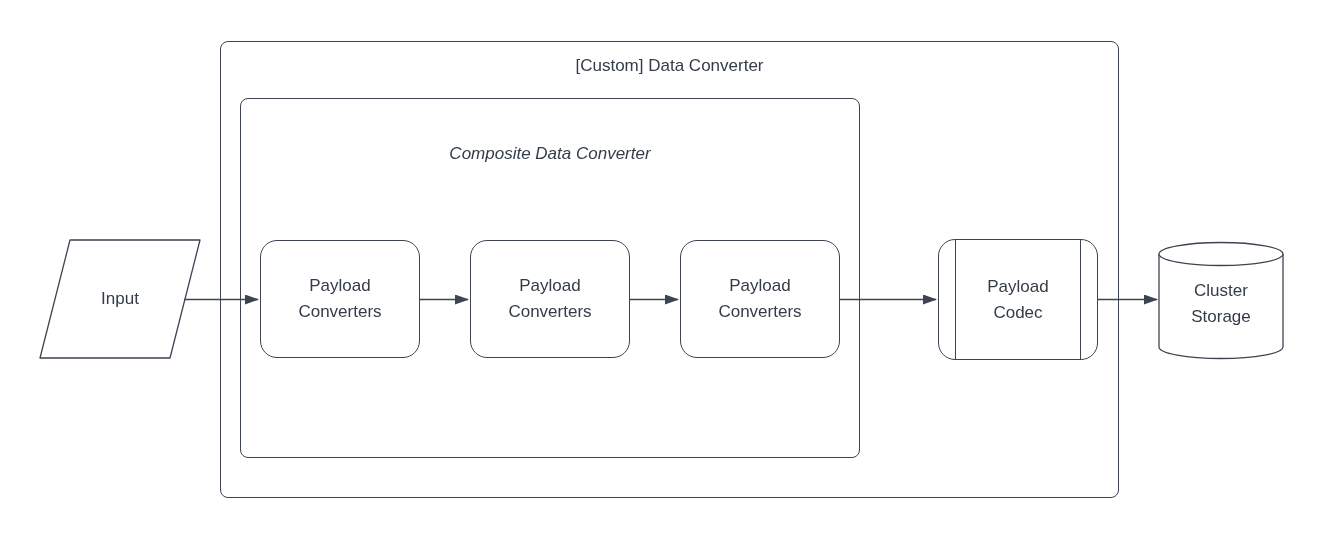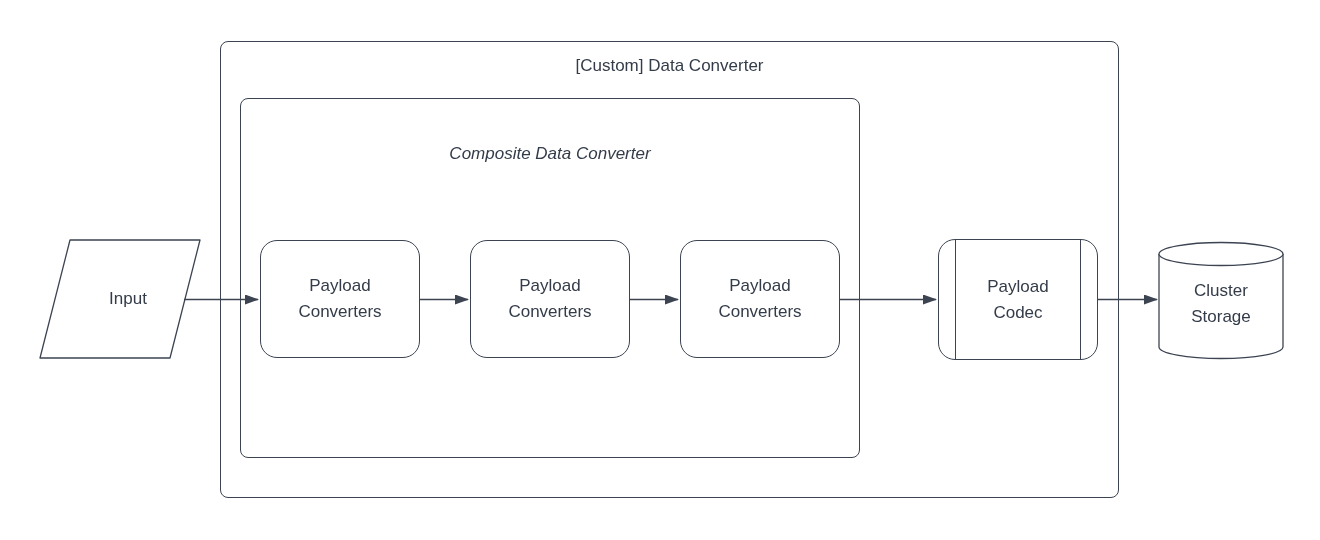--- a/index.html
+++ b/index.html
@@ -105,21 +105,21 @@
 Converters</span>
   </div>
 
   <div class="node-box" style="left:938px;top:239px;width:160px;height:121px;">
     <span class="codec-bar left"></span>
     <span class="codec-bar right"></span>
     <span class="node-label">Payload
 Codec</span>
   </div>
 
-  <div class="float-label" style="left:48px;top:240px;width:160px;height:118px;">
+  <div class="float-label" style="left:40px;top:240px;width:160px;height:118px;">
     <span class="node-label">Input</span>
   </div>
 
   <div class="float-label" style="left:1159px;top:258px;width:124px;height:92px;">
     <span class="node-label">Cluster
 Storage</span>
   </div>
 
 </div>
 

